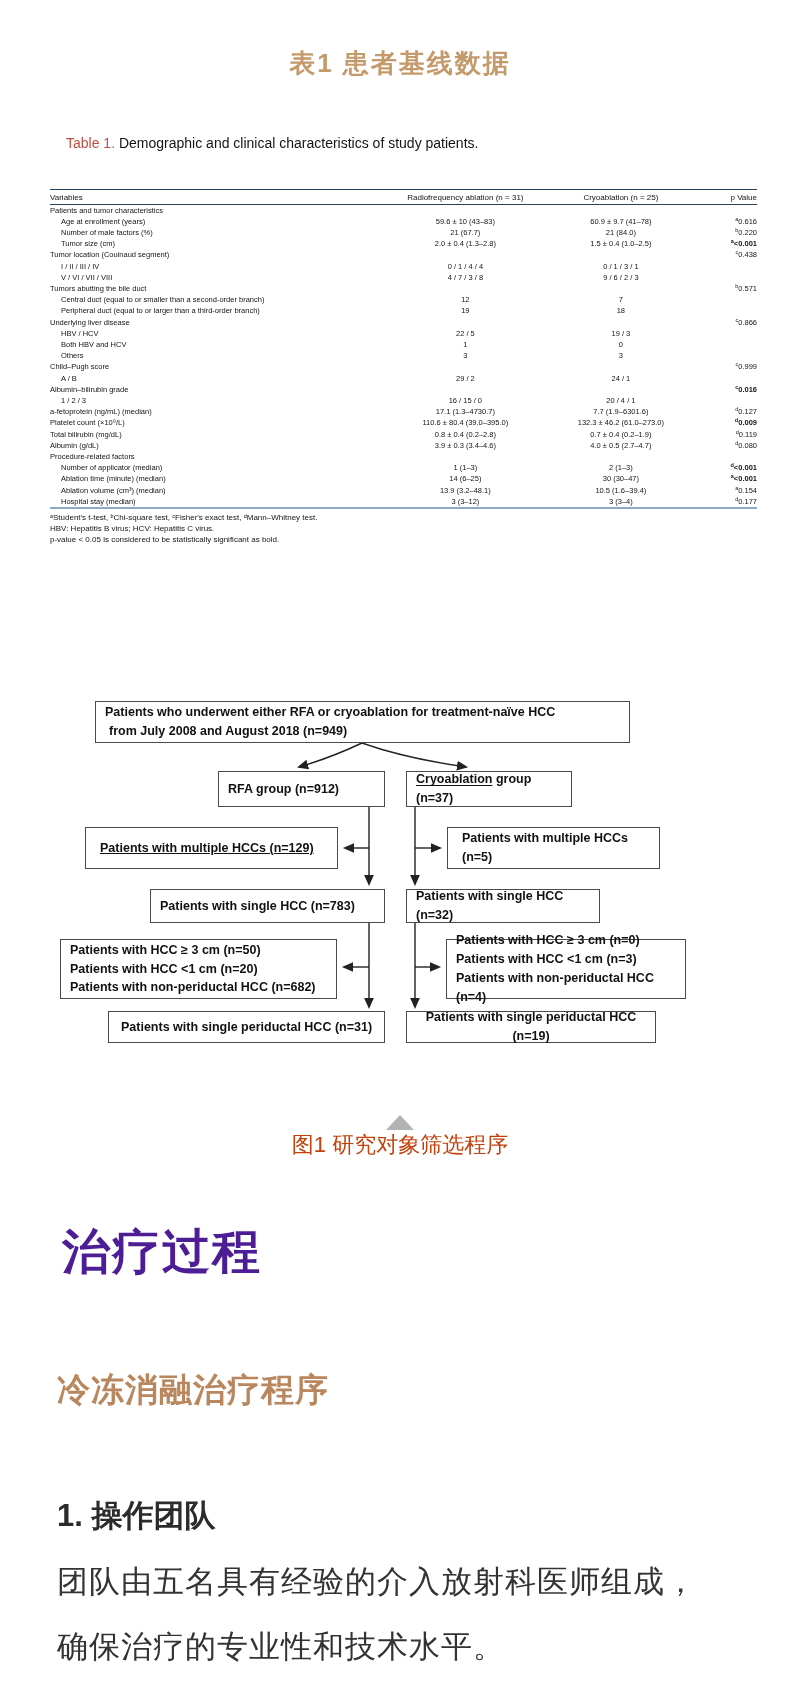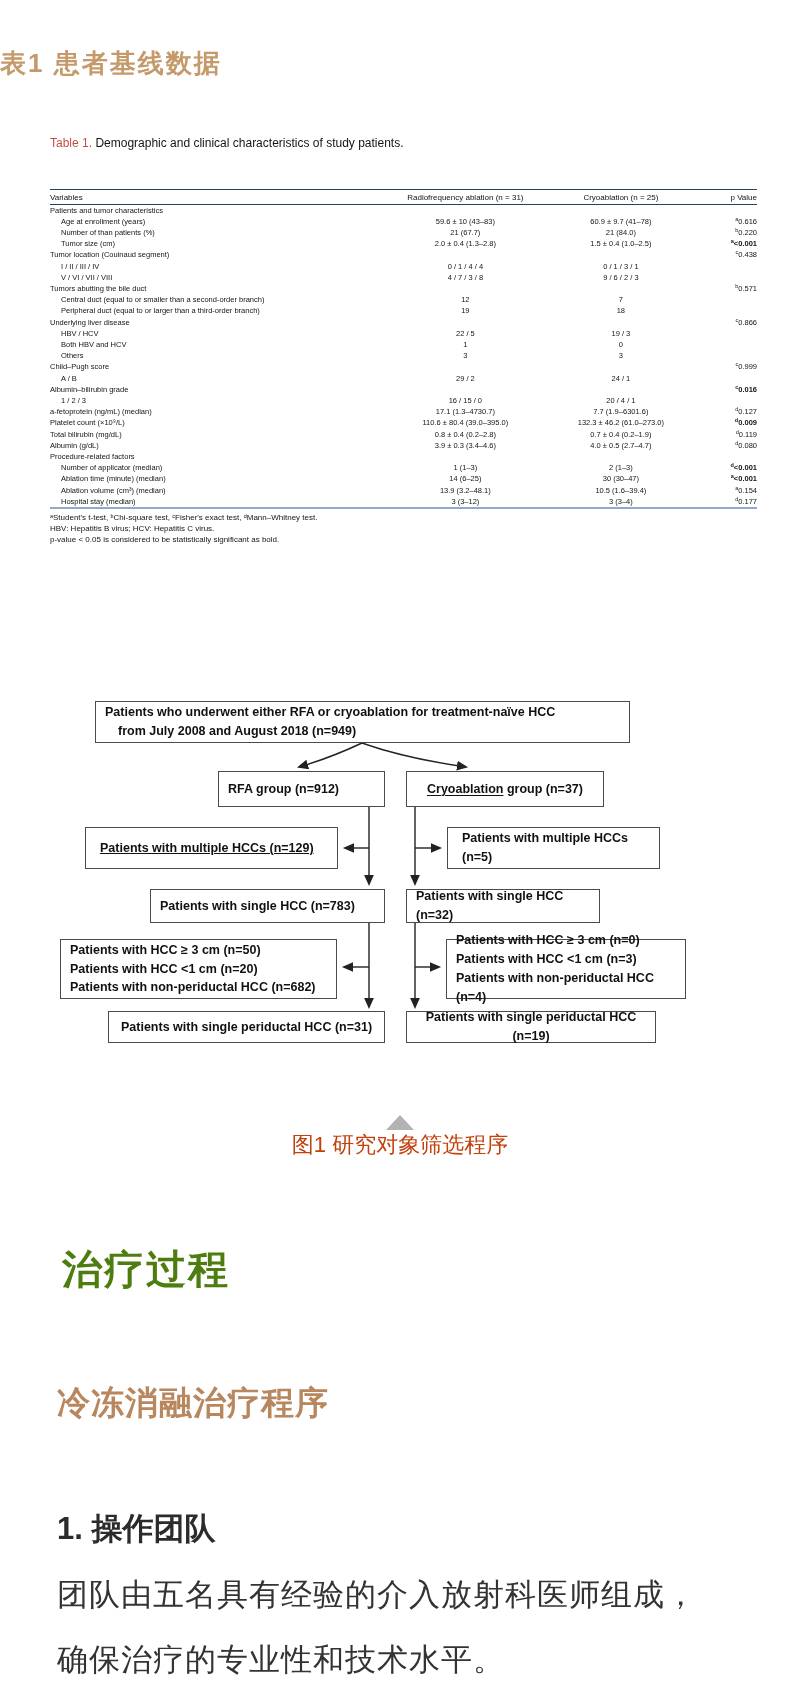--- a/index.html
+++ b/index.html
@@ -5,28 +5,28 @@
   html,body { margin:0; padding:0; }
   body {
     width:800px; height:1707px; overflow:hidden;
     background:#ffffff;
     font-family:"Liberation Sans","DejaVu Sans",sans-serif;
     color:#222;
   }
 
   
   .doc-title {
-    margin:46px 0 4px 0; text-align:left;
+    margin:46px 0 4px 0; text-align:center;
     font-size:26px; font-weight:bold; letter-spacing:2px;
     color:#c49a6a;
   }
 
   
   .table-wrap { margin:56px 43px 0 50px; color:#141414; }
-  .table-title { font-size:12px; line-height:12px; margin:0 0 4px 0; }
+  .table-title { font-size:14px; line-height:12px; margin:0 0 4px 16px; }
   .table-title .tbl-label { color:#bf4e41; }
   table.paper {
     width:100%; border-collapse:collapse;
     border-top:1.5px solid #24415f;
     border-bottom:2px solid #8fa9c6;
     margin-top:40px;
   }
   table.paper thead th {
     font-weight:normal; font-size:8px; padding:2.5px 0 2px 0;
     border-bottom:1.3px solid #24415f; color:#141414;
@@ -60,23 +60,23 @@
   
   .tri {
     width:0; height:0; margin:54px auto 0 auto;
     border-left:14px solid transparent; border-right:14px solid transparent;
     border-bottom:15px solid #b3b3b3;
   }
   .fig-caption { text-align:center; font-size:22px; color:#c2410c; }
 
   
   .h-serif {
-    margin:82px 0 0 62px;
+    margin:60px 0 0 62px;
     font-family:"Liberation Serif","DejaVu Serif",serif;
-    font-size:40px; font-weight:bold; color:#4d7c0f; letter-spacing:2px;
+    font-size:48px; font-weight:bold; color:#4c1d95; letter-spacing:2px;
   }
   .h-gold { margin:84px 0 0 57px; font-size:33px; font-weight:bold; color:#b8875e; letter-spacing:1px; }
   .h-dark { margin:82px 0 0 57px; font-size:31px; font-weight:bold; color:#2b2b2b; }
   .para {
     margin:12px 83px 0 57px; width:660px;
     font-size:31px; line-height:2.1; color:#333333; letter-spacing:1px;
   }
 </style>
 </head>
 <body>
@@ -110,21 +110,21 @@
           <td class="num"></td>
           <td class="pv"></td>
         </tr>
         <tr>
           <td class="var ind">Age at enrollment (years)</td>
           <td class="num">59.6 ± 10 (43–83)</td>
           <td class="num">60.9 ± 9.7 (41–78)</td>
           <td class="pv"><sup>a</sup>0.616</td>
         </tr>
         <tr>
-          <td class="var ind">Number of than patients (%)</td>
+          <td class="var ind">Number of male factors (%)</td>
           <td class="num">21 (67.7)</td>
           <td class="num">21 (84.0)</td>
           <td class="pv"><sup>b</sup>0.220</td>
         </tr>
         <tr>
           <td class="var ind">Tumor size (cm)</td>
           <td class="num">2.0 ± 0.4 (1.3–2.8)</td>
           <td class="num">1.5 ± 0.4 (1.0–2.5)</td>
           <td class="pv bold"><sup>a</sup>&lt;0.001</td>
         </tr>
@@ -291,27 +291,27 @@
       <line x1="369" y1="328" x2="344" y2="328" marker-end="url(#ah)"></line>
       <line x1="415" y1="168" x2="415" y2="245" marker-end="url(#ah)"></line>
       <line x1="415" y1="209" x2="440" y2="209" marker-end="url(#ah)"></line>
       <line x1="415" y1="284" x2="415" y2="368" marker-end="url(#ah)"></line>
       <line x1="415" y1="328" x2="439" y2="328" marker-end="url(#ah)"></line>
     </g>
   </svg>
 
   <div class="fbox" style="left:95px; top:62px; width:535px; height:42px;">
     <span>Patients who underwent either RFA or cryoablation for treatment-naïve HCC</span>
-    <span style="padding-left:4px;margin-left:9px;">from July 2008 and August 2018 (n=949)</span>
+    <span style="padding-left:4px;">from July 2008 and August 2018 (n=949)</span>
   </div>
 
   <div class="fbox" style="left:218px; top:132px; width:167px; height:36px;">
     <span>RFA group (n=912)</span>
   </div>
-  <div class="fbox" style="left:406px; top:132px; width:198px; height:36px;align-items:center;">
+  <div class="fbox" style="left:406px; top:132px; width:166px; height:36px;align-items:center;">
     <span><span class="uln">Cryoablation</span><span> group (n=37)</span></span>
   </div>
 
   <div class="fbox" style="left:85px; top:188px; width:253px; height:42px; padding-left:14px;text-decoration:underline;">
     <span>Patients with multiple HCCs (n=129)</span>
   </div>
   <div class="fbox" style="left:447px; top:188px; width:213px; height:42px; padding-left:14px;">
     <span>Patients with multiple HCCs (n=5)</span>
   </div>
 

